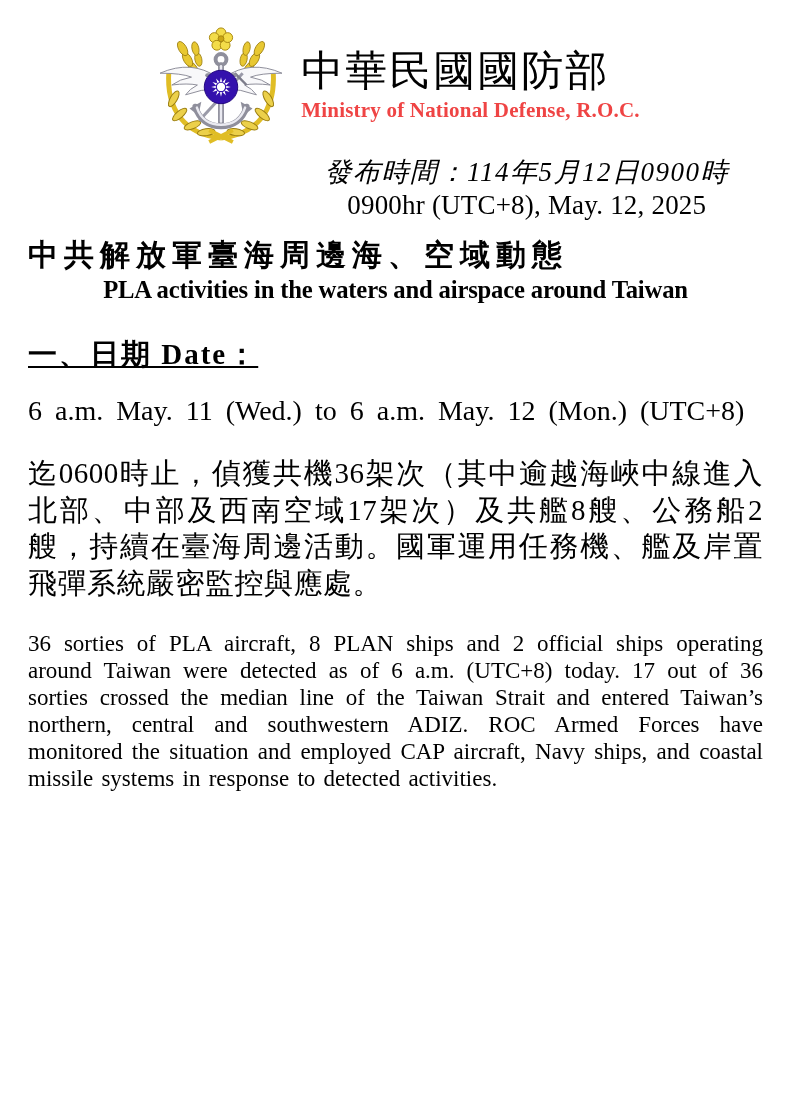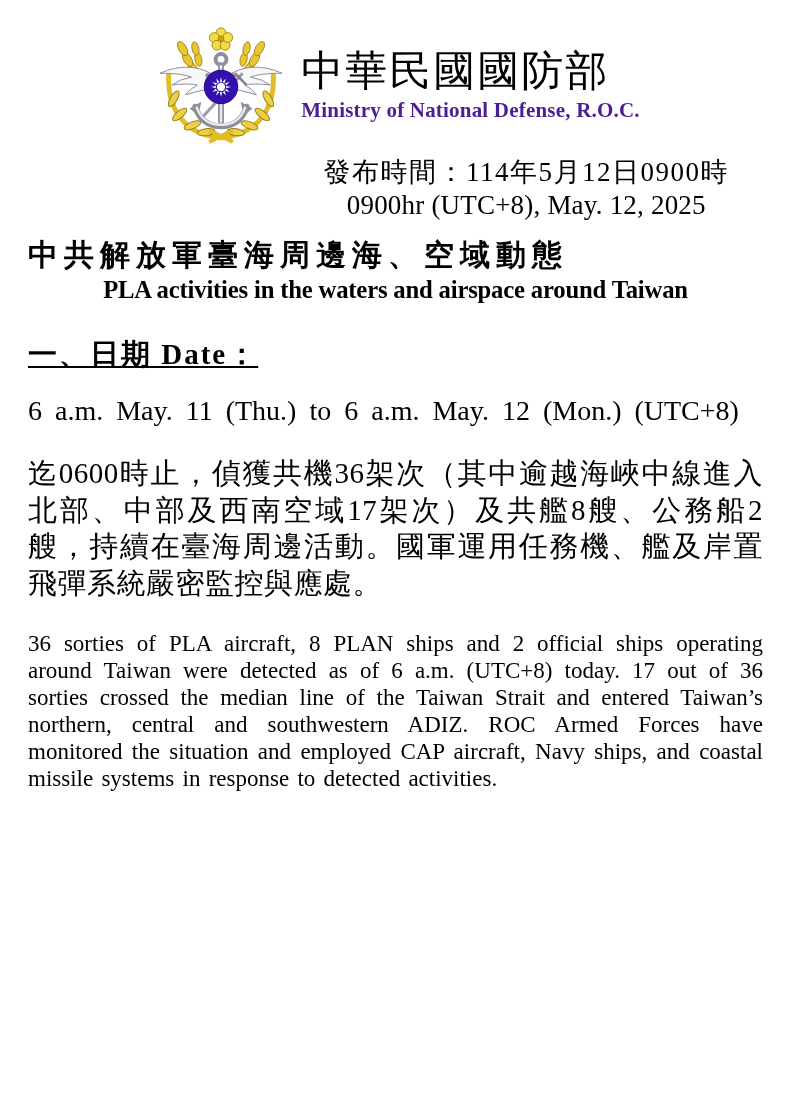--- a/index.html
+++ b/index.html
@@ -26,35 +26,35 @@
   .emblem { flex: 0 0 auto; line-height: 0; }
   .org-zh {
     font-size: 42px;
     letter-spacing: 2px;
     line-height: 1.15;
     white-space: nowrap;
   }
   .org-en {
     font-size: 21px;
     font-weight: bold;
-    color: #4c1d95;
+    color: #ef4444;
     letter-spacing: 0.2px;
     margin-top: 2px;
     white-space: nowrap;
   }
 
   
   .release {
     width: max-content;
     margin: 10px 34px 0 auto;
     text-align: center;
     font-size: 27px;
     line-height: 1.22;
   }
-  .release-zh { letter-spacing: 1.5px; }
+  .release-zh { letter-spacing: 1.5px; font-style: italic; }
   .release-en { letter-spacing: 0.2px; }
 
   
   .title-zh {
     margin: 16px 0 0;
     font-size: 30px;
     font-weight: bold;
     letter-spacing: 6px;
     line-height: 1.1;
   }
@@ -190,21 +190,21 @@
   <div class="release">
     <div class="release-zh">發布時間：114年5月12日0900時</div>
     <div class="release-en">0900hr (UTC+8), May. 12, 2025</div>
   </div>
 
   <h1 class="title-zh">中共解放軍臺海周邊海、空域動態</h1>
   <h2 class="title-en">PLA activities in the waters and airspace around Taiwan</h2>
 
   <section>
     <h3 class="sec-heading">一、日期 Date：</h3>
-    <p class="para en-line">6 a.m. May. 11 (Thu.) to 6 a.m. May. 12 (Mon.) (UTC+8)</p>
+    <p class="para en-line">6 a.m. May. 11 (Wed.) to 6 a.m. May. 12 (Mon.) (UTC+8)</p>
   </section>
 
   <section>
     <p class="para zh">迄0600時止，偵獲共機36架次（其中逾越海峽中線進入北部、中部及西南空域17架次）及共艦8艘、公務船2艘，持續在臺海周邊活動。國軍運用任務機、艦及岸置飛彈系統嚴密監控與應處。</p>
     <p class="para en-just">36 sorties of PLA aircraft, 8 PLAN ships and 2 official ships operating around Taiwan were detected as of 6 a.m. (UTC+8) today. 17 out of 36 sorties crossed the median line of the Taiwan Strait and entered Taiwan’s northern, central and southwestern ADIZ. ROC Armed Forces have monitored the situation and employed CAP aircraft, Navy ships, and coastal missile systems in response to detected activities.</p>
   </section>
 
 </div>
 
 </body></html>

